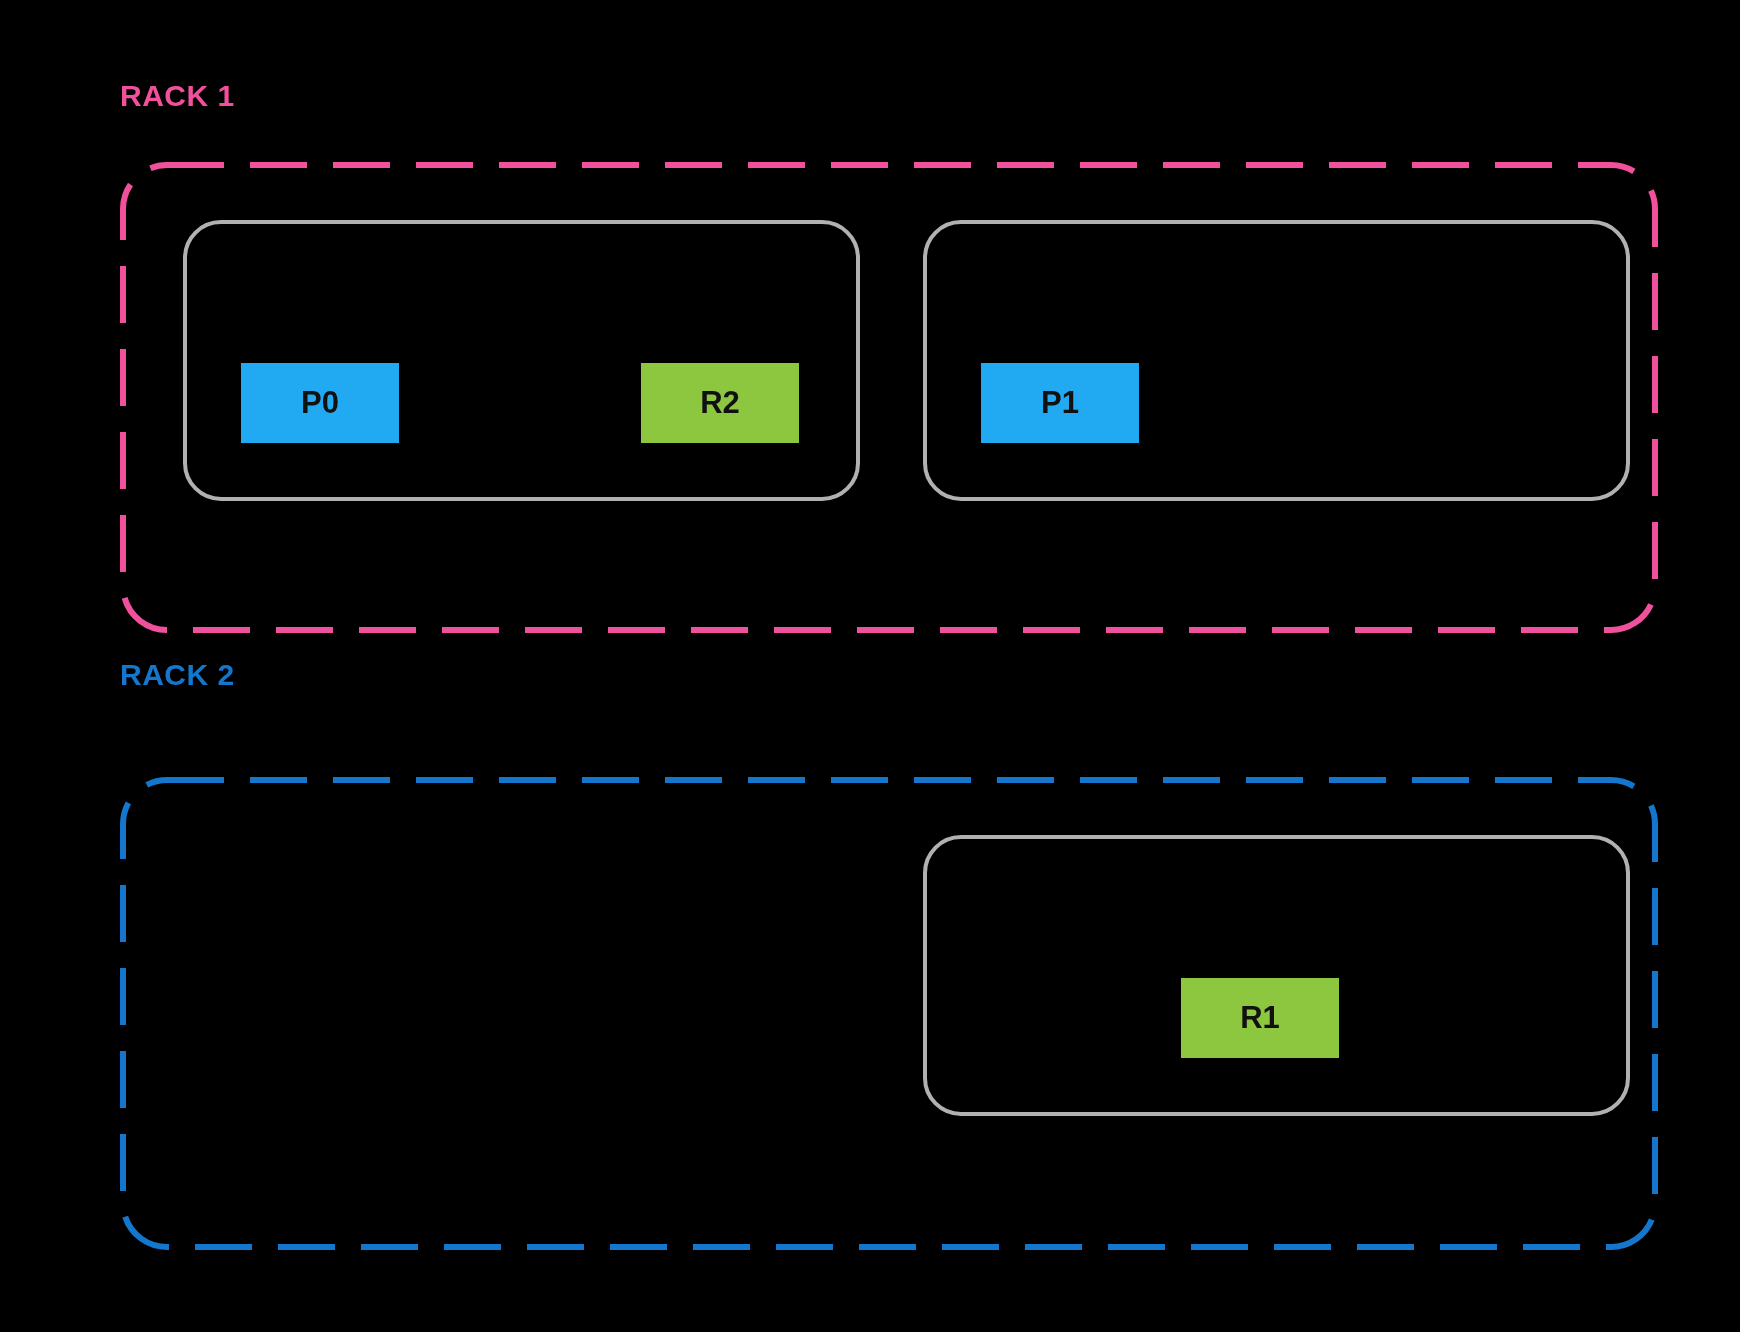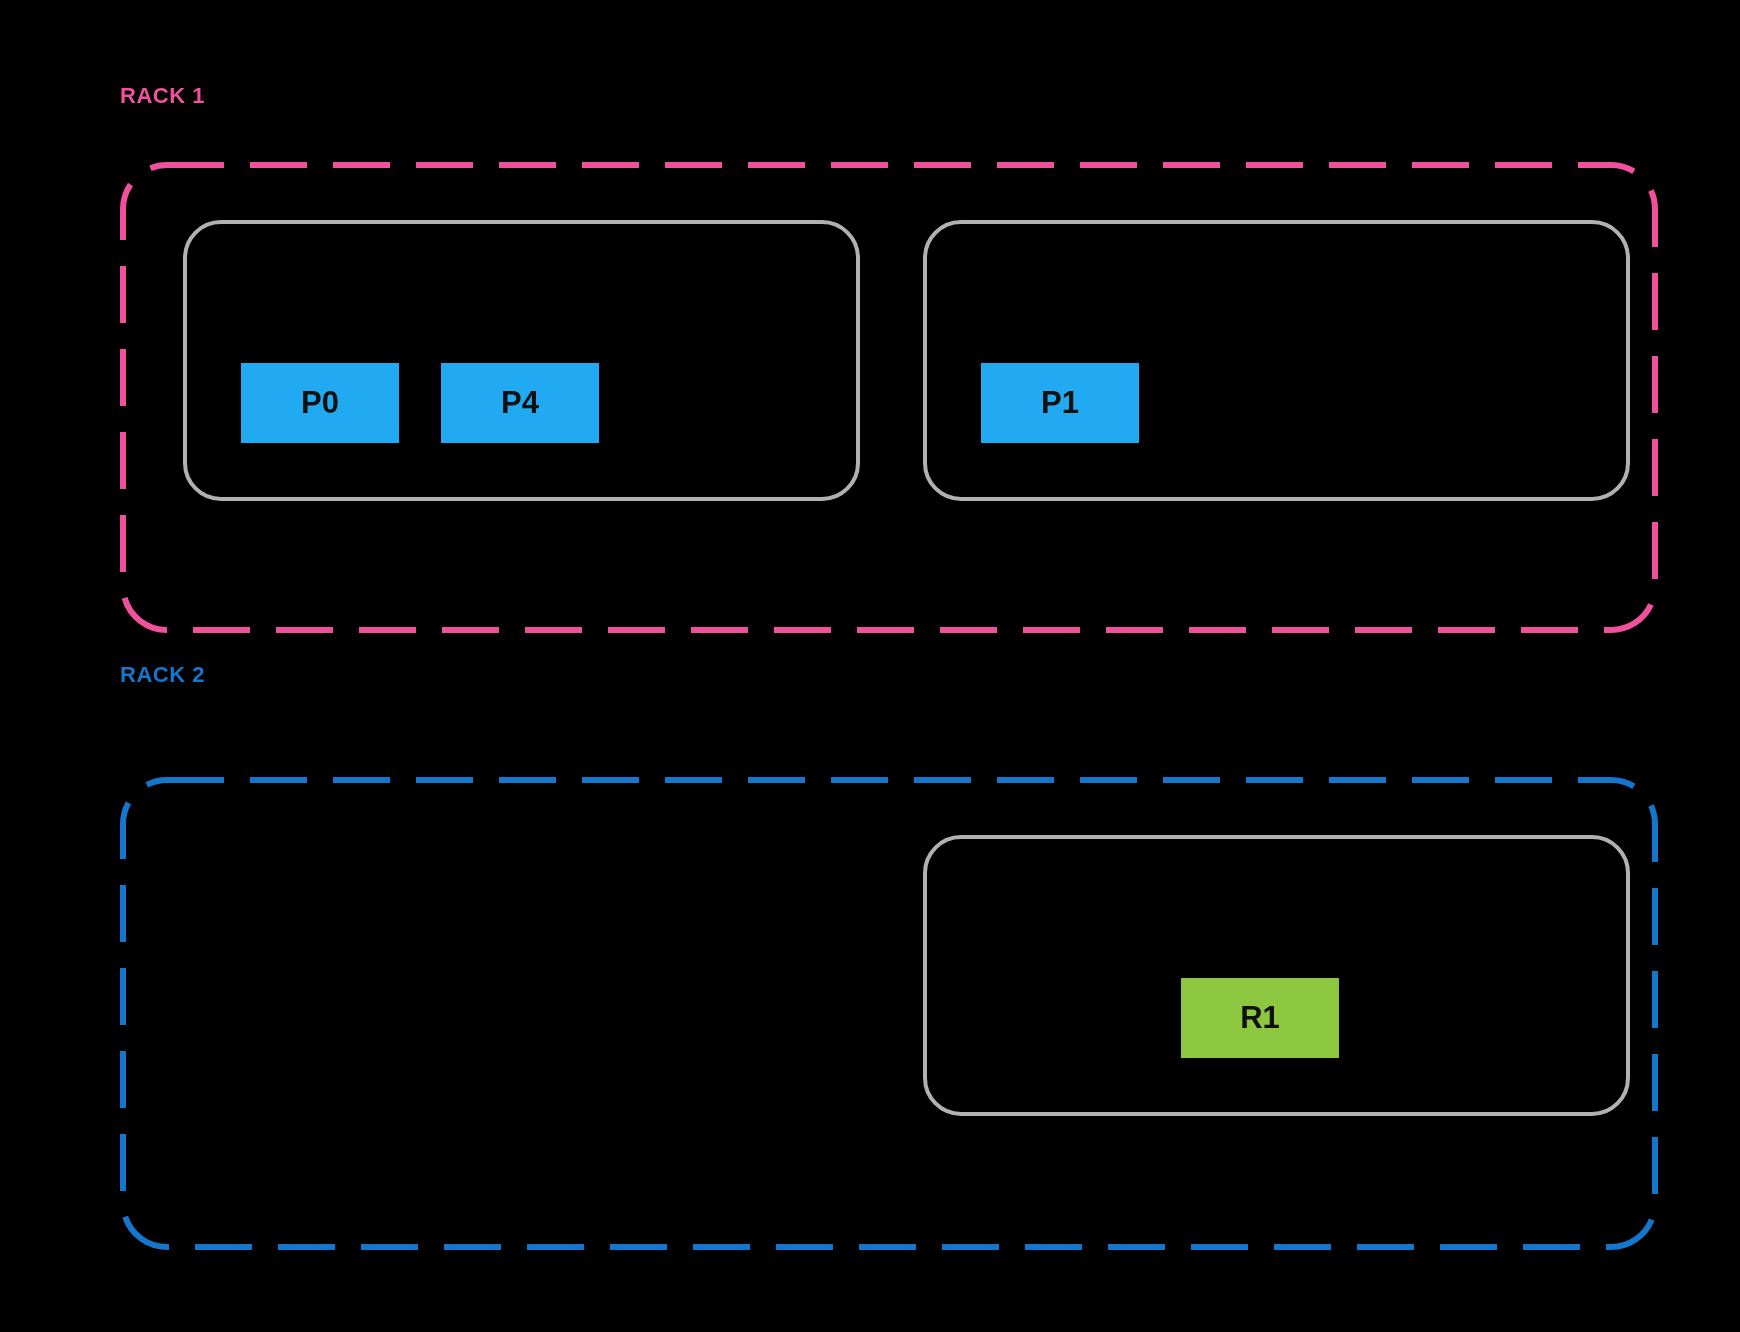--- a/index.html
+++ b/index.html
@@ -11,21 +11,21 @@
     position: relative;
     width: 1740px;
     height: 1332px;
     background: var(--background, #000000);
     font-family: "Liberation Sans", "DejaVu Sans", sans-serif;
     overflow: hidden;
   }
   .rack-label {
     position: absolute;
     left: 120px;
-    font-size: 22px;
+    font-size: 30px;
     font-weight: bold;
     letter-spacing: 0.5px;
     line-height: 34px;
     white-space: nowrap;
   }
   .label-rack1 { top: 79px;  color: var(--rack1-accent, #F0509C); }
   .label-rack2 { top: 658px; color: var(--rack2-accent, #1476CC); }
 
   .rack-area {
     position: absolute;
@@ -87,21 +87,21 @@
 
   <div class="rack-label label-rack1">RACK 1</div>
 
   <div class="rack-area rack1-area">
     <svg class="rack-border" width="1538" height="471" viewBox="0 0 1538 471" aria-hidden="true">
       <rect class="border-rect rack1-stroke" x="3" y="3" width="1532" height="465" rx="44"></rect>
     </svg>
 
     <div class="node node-left">
       <div class="block primary slot-1">P0</div>
-      <div class="block primary slot-2">P4</div>
+      <div class="block replica slot-3">R2</div>
     </div>
 
     <div class="node node-right">
       <div class="block primary slot-1">P1</div>
     </div>
   </div>
 
   <div class="rack-label label-rack2">RACK 2</div>
 
   <div class="rack-area rack2-area">

